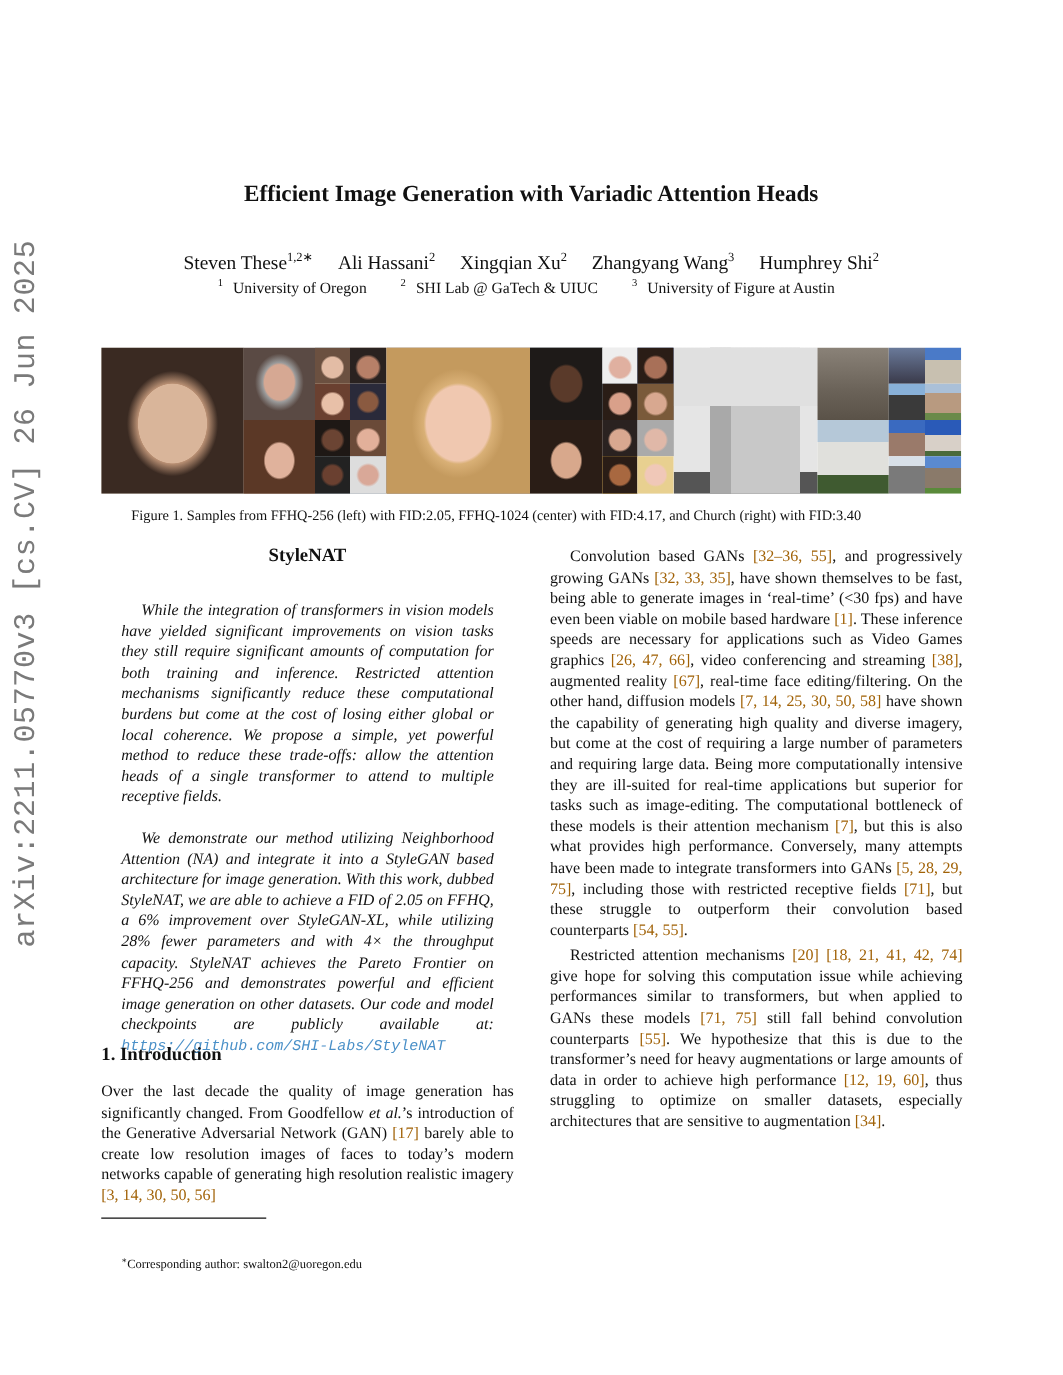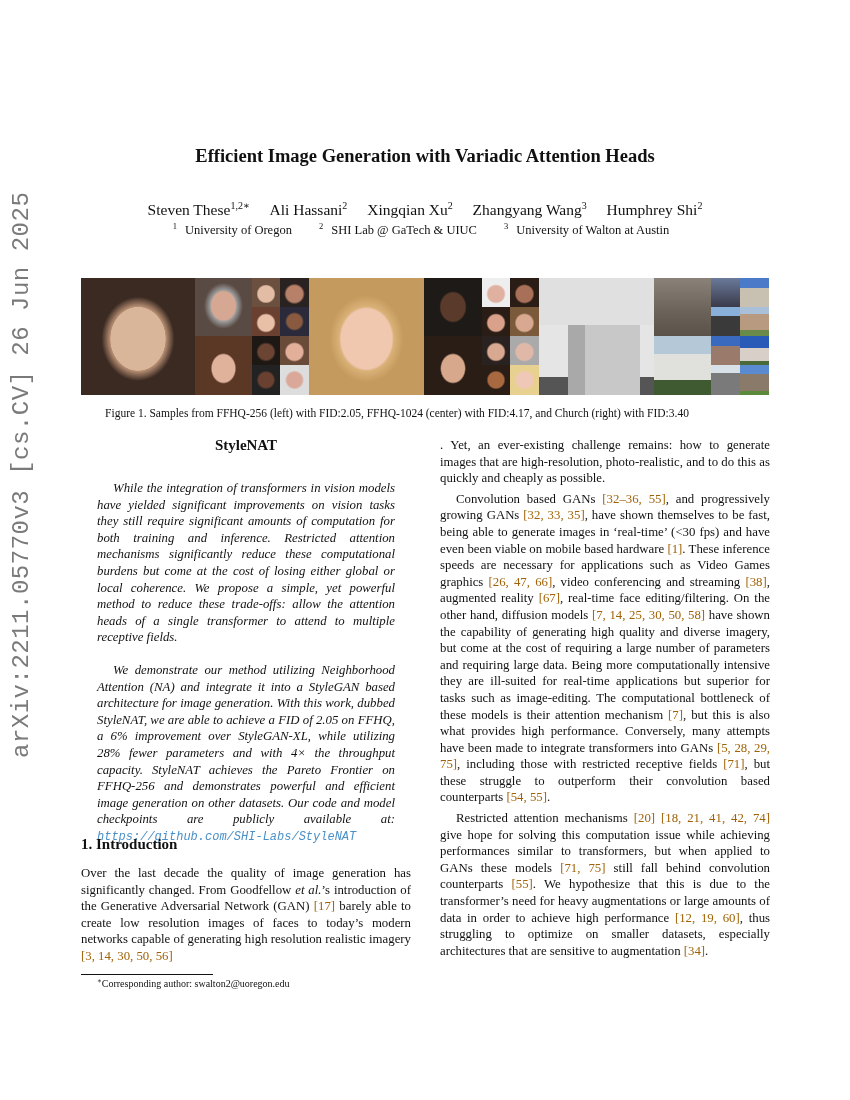--- a/index.html
+++ b/index.html
@@ -1,63 +1,63 @@
 <!DOCTYPE html>
 <html><head>
 <meta charset="utf-8">
 <style>
   html,body{margin:0;padding:0;background:#fff;}
   body{width:850px;height:1100px;position:relative;overflow:hidden;font-family:"Liberation Serif","DejaVu Serif",serif;color:#111;}
   .arxiv{position:absolute;left:8px;top:758px;transform:rotate(-90deg);transform-origin:0 0;font-family:"Liberation Mono","DejaVu Sans Mono",monospace;font-size:24px;color:#7a7a7a;white-space:nowrap;letter-spacing:0.5px;width:460px;}
   .title{position:absolute;left:0;width:850px;top:146px;text-align:center;font-weight:bold;font-size:18.5px;}
   .authors{position:absolute;left:0;width:850px;top:200px;text-align:center;font-size:15.5px;}
   .authors .a{margin:0 8px;}
-  .authors sup{font-size:10px;}
+  .authors sup{font-size:10px;font-family:Liberation Serif, serif;}
   .affils{position:absolute;left:0;width:850px;top:221px;text-align:center;font-size:12.5px;}
   .affils span{margin:4px 8px;}
   .affils sup{font-size:8.5px;}
   .figure{position:absolute;left:81px;top:278px;width:688px;height:117px;display:flex;gap:0;}
   .figure .blk{position:relative;overflow:hidden;}
   .tile{position:absolute;}
   .caption{position:absolute;left:0;width:794px;top:407px;text-align:center;font-size:11.5px;}
   .col{position:absolute;top:0;width:330px;font-size:12.8px;line-height:16.6px;text-align:justify;}
   .col p{margin:0;}
   .rcol{left:440px;top:437px;}
   .abs-h{position:absolute;left:81px;top:437px;width:330px;text-align:center;font-weight:bold;font-size:15px;}
   .abs{position:absolute;left:81px;top:464px;width:330px;font-style:italic;font-size:12.8px;line-height:16.6px;text-align:justify;}
   .abs p{margin:16px;text-indent:16px;}
   .link{font-family:"Liberation Mono","DejaVu Sans Mono",monospace;font-style:italic;color:#4a90c8;font-size:12px;}
   .sec{position:absolute;left:81px;top:836px;font-weight:bold;font-size:15px;}
   .intro{position:absolute;left:81px;top:865px;width:330px;font-size:12.8px;line-height:16.6px;text-align:justify;}
   .cite{color:#a16207;}
   .rcol p{text-indent:16px;margin-bottom:4px;}
   .rcol p.first{text-indent:0;}
   .fnrule{position:absolute;left:81px;top:974px;width:132px;height:1px;background:#111;}
-  .fn{position:absolute;left:97px;top:977px;font-size:10px;}
+  .fn{position:absolute;left:97px;top:1004px;font-size:10px;}
   .fn sup{font-size:7px;}
 </style>
 </head>
 <body>
 
 <div class="arxiv">arXiv:2211.05770v3  [cs.CV]  26 Jun 2025</div>
 
 <div class="title">Efficient Image Generation with Variadic Attention Heads</div>
 
 <div class="authors">
   <span class="a"><span>Steven These</span><sup>1,2∗</sup></span>
   <span class="a"><span>Ali Hassani</span><sup>2</sup></span>
   <span class="a"><span>Xingqian Xu</span><sup>2</sup></span>
   <span class="a"><span>Zhangyang Wang</span><sup>3</sup></span>
   <span class="a"><span>Humphrey Shi</span><sup>2</sup></span>
 </div>
 
 <div class="affils">
   <span><sup>1</sup><span>University of Oregon</span></span>
   <span><sup>2</sup><span>SHI Lab @ GaTech &amp; UIUC</span></span>
-  <span><sup>3</sup><span>University of Walton at Austin</span></span>
+  <span><sup>3</sup><span>University of Figure at Austin</span></span>
 </div>
 
 <div class="figure">
 
   <div class="blk" style="width:228px;height:117px;" title="FFHQ-256 samples">
     <div class="tile" style="left:0;top:0;width:114px;height:117px;background:radial-gradient(ellipse 40% 45% at 50% 52%,#d9b59a 0 60%,#b88f73 61%,#3a2a22 80%),#e8dfd2;"></div>
     <div class="tile" style="left:114px;top:0;width:57px;height:58px;background:radial-gradient(ellipse 38% 44% at 50% 48%,#d6a893 0 55%,#9a9a9a 62%,#5a4a44 90%);"></div>
     <div class="tile" style="left:114px;top:58px;width:57px;height:59px;background:radial-gradient(ellipse 36% 42% at 50% 55%,#e0b29c 0 55%,#5b3826 62%),#8a6a55;"></div>
     <div class="tile" style="left:171px;top:0;width:28px;height:29px;background:radial-gradient(circle at 50% 55%,#e3bca5 0 38%,#6b5040 45%),#89a5b0;"></div>
     <div class="tile" style="left:199px;top:0;width:29px;height:29px;background:radial-gradient(circle at 50% 55%,#b78068 0 38%,#2a2220 48%),#a08a80;"></div>
@@ -105,19 +105,18 @@
   <p>While the integration of transformers in vision models have yielded significant improvements on vision tasks they still require significant amounts of computation for both training and inference. Restricted attention mechanisms significantly reduce these computational burdens but come at the cost of losing either global or local coherence. We propose a simple, yet powerful method to reduce these trade-offs: allow the attention heads of a single transformer to attend to multiple receptive fields.</p>
   <p><span>We demonstrate our method utilizing Neighborhood Attention (NA) and integrate it into a StyleGAN based architecture for image generation. With this work, dubbed StyleNAT, we are able to achieve a FID of 2.05 on FFHQ, a 6% improvement over StyleGAN-XL, while utilizing 28% fewer parameters and with 4× the throughput capacity. StyleNAT achieves the Pareto Frontier on FFHQ-256 and demonstrates powerful and efficient image generation on other datasets. Our code and model checkpoints are publicly available at:</span> <a class="link">https://github.com/SHI-Labs/StyleNAT</a></p>
 </div>
 
 <div class="sec">1. Introduction</div>
 <div class="intro">
   <span>Over the last decade the quality of image generation has significantly changed. From Goodfellow </span><i>et al.</i><span>’s introduction of the Generative Adversarial Network (GAN) </span><a class="cite">[17]</a><span> barely able to create low resolution images of faces to today’s modern networks capable of generating high resolution realistic imagery </span><a class="cite">[3, 14, 30, 50, 56]</a>
 </div>
 
 <div class="col rcol">
-  <p class="first">. Yet, an ever-existing challenge remains: how to generate images that are high-resolution, photo-realistic, and to do this as quickly and cheaply as possible.</p>
   <p id="p2"><span>Convolution based GANs </span><a class="cite">[32–36, 55]</a><span>, and progressively growing GANs </span><a class="cite">[32, 33, 35]</a><span>, have shown themselves to be fast, being able to generate images in ‘real-time’ (&lt;30 fps) and have even been viable on mobile based hardware </span><a class="cite">[1]</a><span>. These inference speeds are necessary for applications such as Video Games graphics </span><a class="cite">[26, 47, 66]</a><span>, video conferencing and streaming </span><a class="cite">[38]</a><span>, augmented reality </span><a class="cite">[67]</a><span>, real-time face editing/filtering. On the other hand, diffusion models </span><a class="cite">[7, 14, 25, 30, 50, 58]</a><span> have shown the capability of generating high quality and diverse imagery, but come at the cost of requiring a large number of parameters and requiring large data. Being more computationally intensive they are ill-suited for real-time applications but superior for tasks such as image-editing. The computational bottleneck of these models is their attention mechanism </span><a class="cite">[7]</a><span>, but this is also what provides high performance. Conversely, many attempts have been made to integrate transformers into GANs </span><a class="cite">[5, 28, 29, 75]</a><span>, including those with restricted receptive fields </span><a class="cite">[71]</a><span>, but these struggle to outperform their convolution based counterparts </span><a class="cite">[54, 55]</a><span>.</span></p>
   <p id="p3"><span>Restricted attention mechanisms </span><a class="cite">[20]</a><span> </span><a class="cite">[18, 21, 41, 42, 74]</a><span> give hope for solving this computation issue while achieving performances similar to transformers, but when applied to GANs these models </span><a class="cite">[71, 75]</a><span> still fall behind convolution counterparts </span><a class="cite">[55]</a><span>. We hypothesize that this is due to the transformer’s need for heavy augmentations or large amounts of data in order to achieve high performance </span><a class="cite">[12, 19, 60]</a><span>, thus struggling to optimize on smaller datasets, especially architectures that are sensitive to augmentation </span><a class="cite">[34]</a><span>.</span></p>
 </div>
 
 <div class="fnrule"></div>
 <div class="fn"><sup>∗</sup><span>Corresponding author: swalton2@uoregon.edu</span></div>
 
 </body></html>

